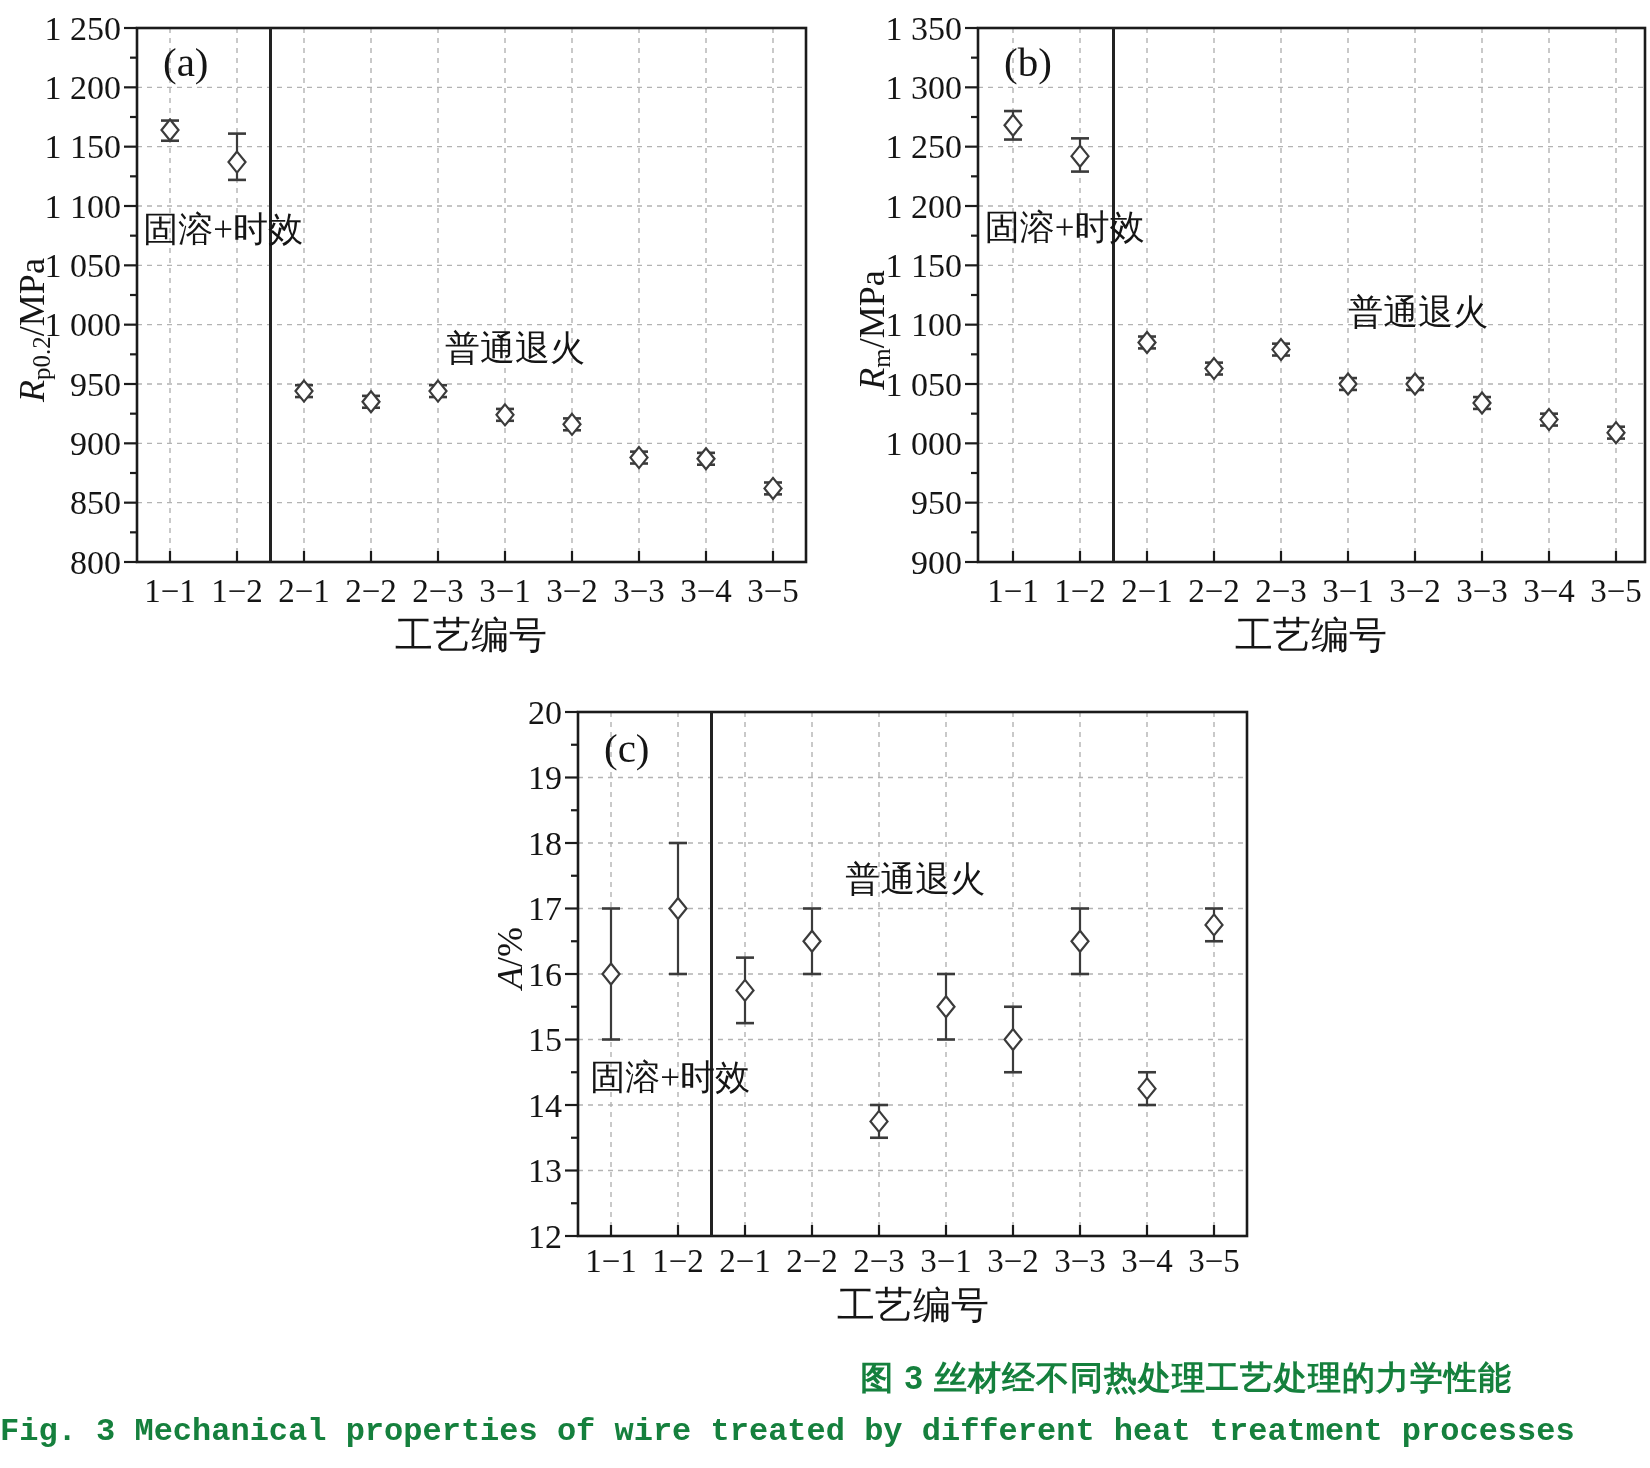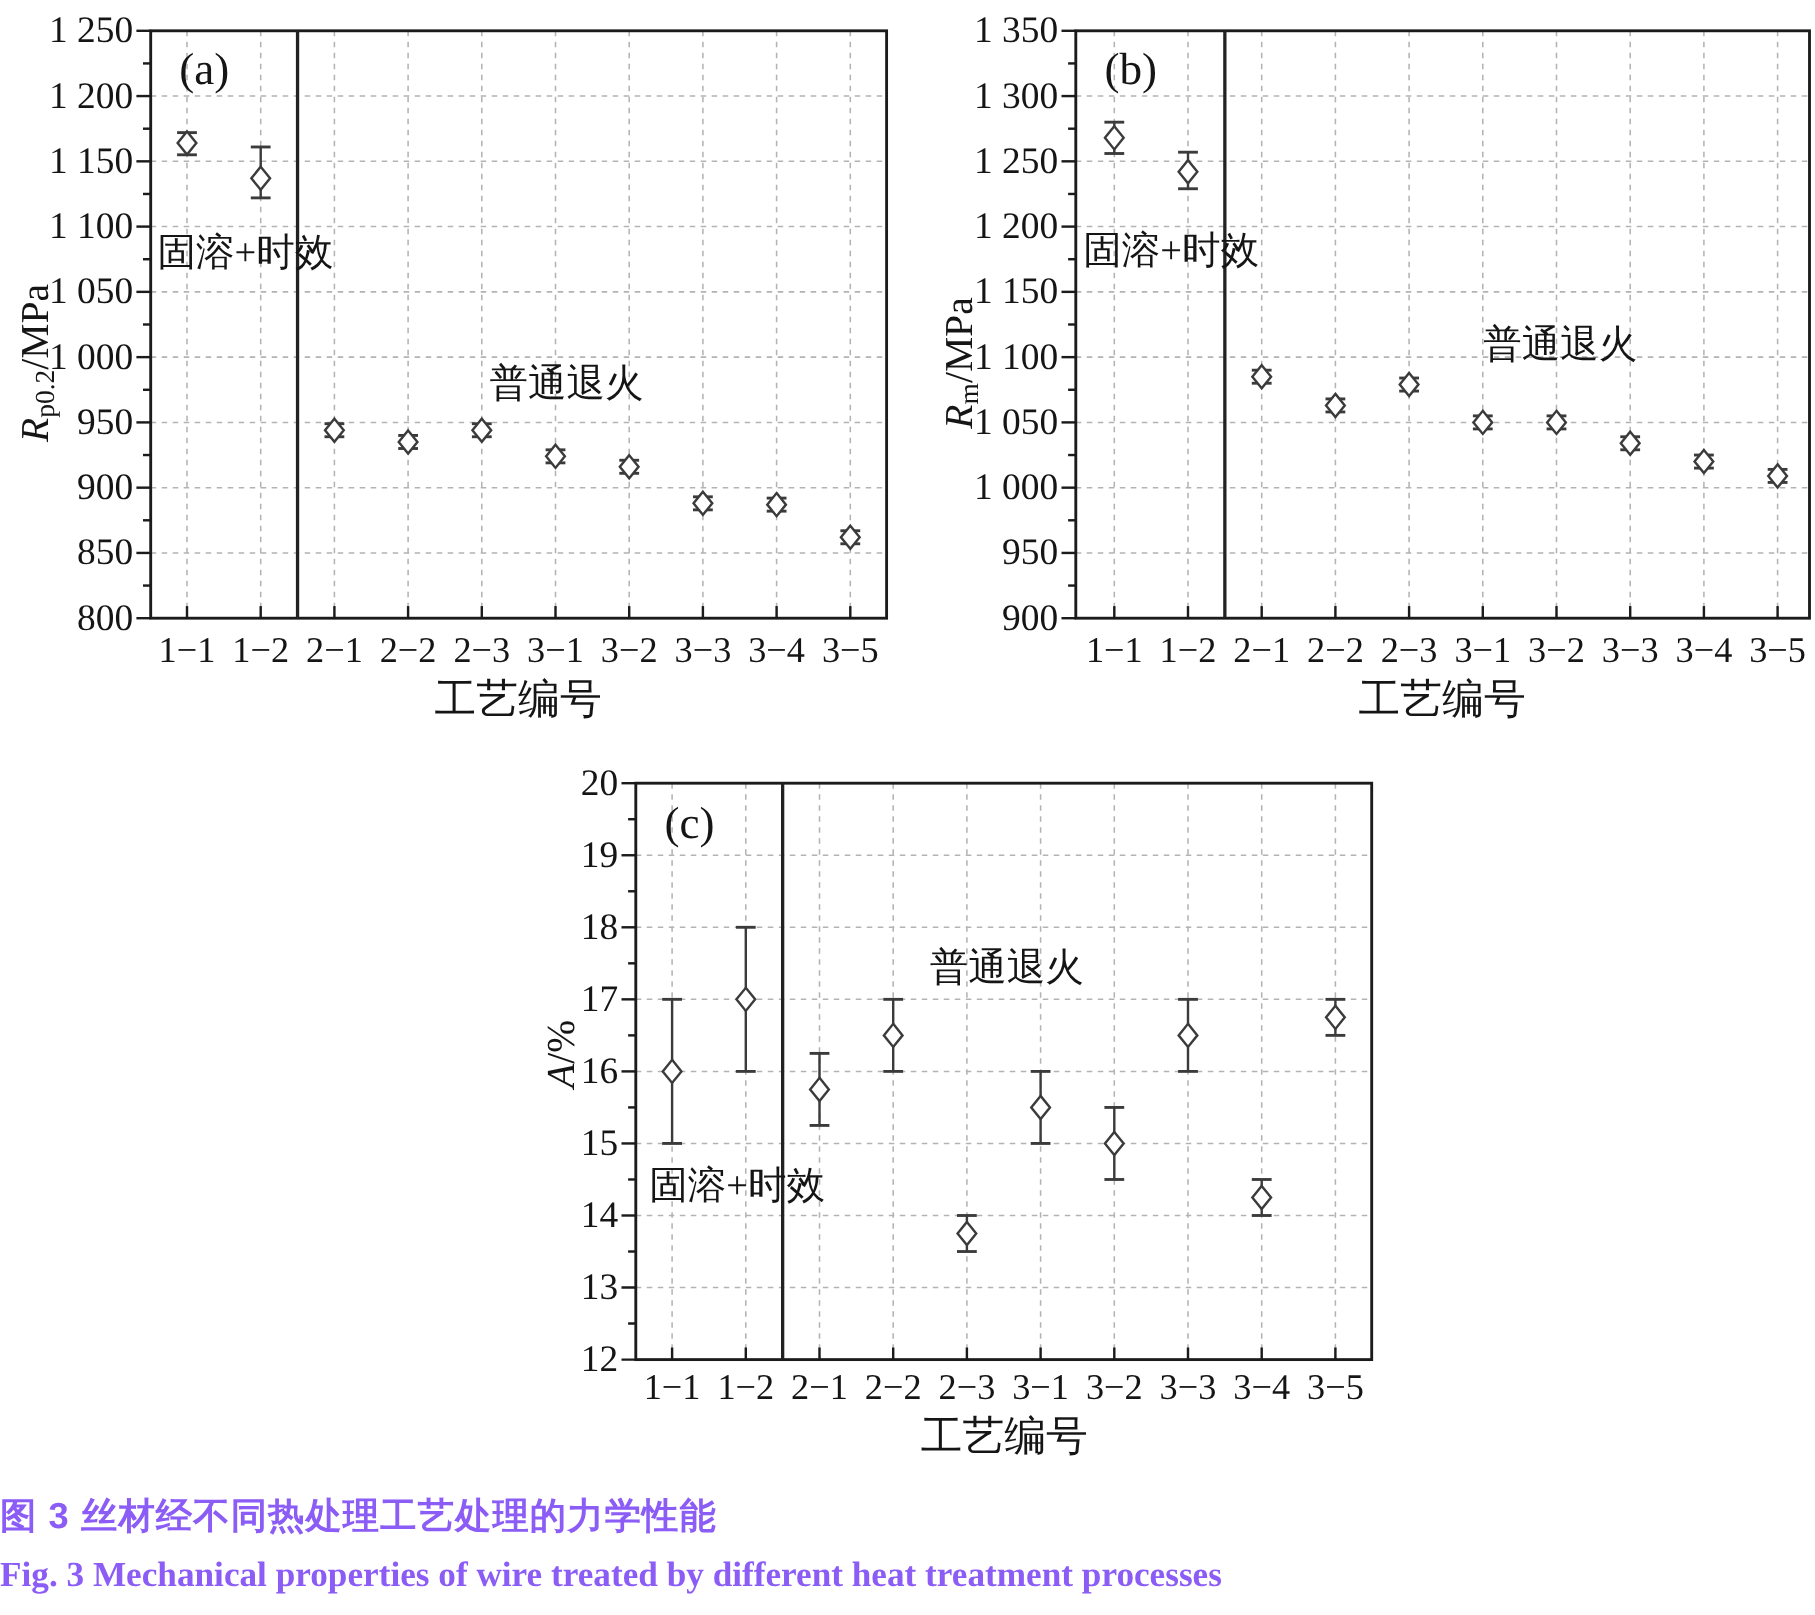--- a/index.html
+++ b/index.html
@@ -6,32 +6,32 @@
   .stage{
     position:relative;
     width:1650px;height:1468px;
     background:#ffffff;
     font-family:"Liberation Serif","DejaVu Serif",serif;
     overflow:hidden;
   }
   .stage svg{position:absolute;left:0;top:0;}
   .caption{
     position:absolute;
-    text-align:left;
-    color:#8b5cf6;
+    text-align:right;
+    color:#15803d;
     white-space:nowrap;
   }
   .caption-zh{
     left:0;width:1512px;top:1356px;
     font-family:"Liberation Sans","DejaVu Sans",sans-serif;
     font-weight:bold;font-size:33px;letter-spacing:1px;
   }
   .caption-en{
     left:0;width:1538px;top:1413px;
-    font-family:Liberation Serif, serif;
+    font-family:Liberation Mono, monospace;
     font-weight:bold;font-size:32px;
   }
 </style>
 </head>
 <body>
 
 <div class="stage">
   <svg id="charts-svg" width="1650" height="1345" viewBox="0 0 1650 1345">
       <g>
         <line x1="170" y1="28" x2="170" y2="562" stroke="#b3b3b3" stroke-width="1.4" stroke-dasharray="5 5"></line>

